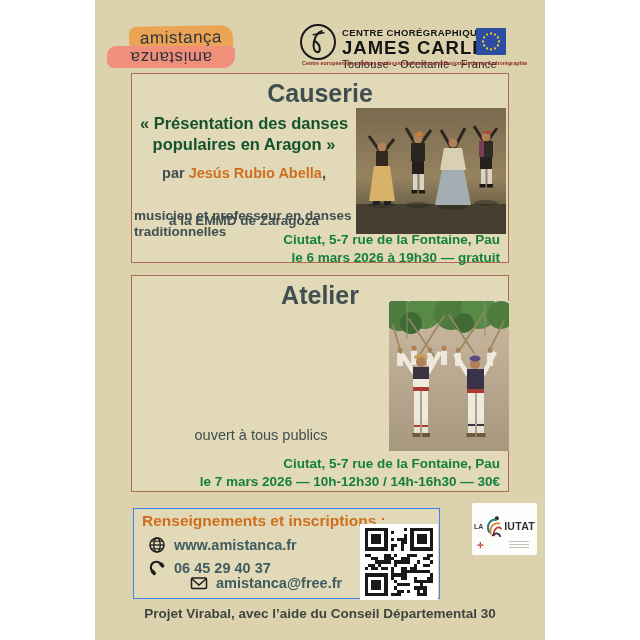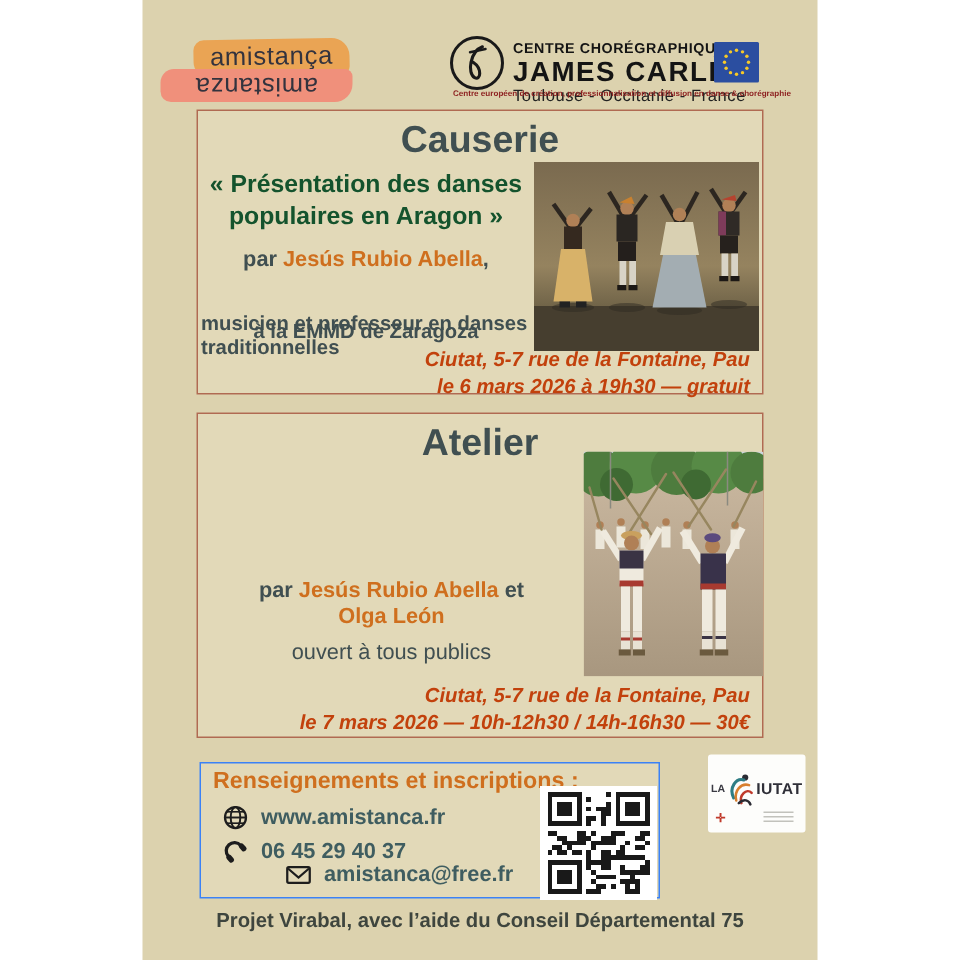--- a/index.html
+++ b/index.html
@@ -36,21 +36,21 @@
   #atelier-title  { left:0;   top:55px; width:258px; font-size:15.5px; line-height:1.3; }
 
   .by-line { position:absolute; text-align:center; font-weight:bold; font-size:14.5px; color:#404f51; line-height:1.15; }
   #causerie-by { left:2px; top:91px;  width:220px; }
   #atelier-by  { left:0;   top:110px; width:258px; line-height:1.2; }
 
   #causerie-role   { position:absolute; left:2px; top:106px; width:220px; text-align:left; font-weight:bold; font-size:13.5px; color:#404f51; line-height:1.15;margin-top:28px; }
   #causerie-school { position:absolute; left:2px; top:139px; width:220px; text-align:center; font-weight:bold; font-size:13.5px; color:#404f51; }
   #atelier-audience{ position:absolute; left:0;   top:151px; width:258px; text-align:center; font-size:14.5px; color:#404f51; }
 
-  .venue { position:absolute; right:8px; text-align:right; font-style:italic; font-weight:bold; font-size:13.5px; color:#c2410c; line-height:1.3; }
+  .venue { position:absolute; right:8px; text-align:right; font-weight:bold; font-size:13.5px; color:#15803d; line-height:1.3; }
   #causerie-venue { top:157px; }
   #atelier-venue  { top:179px; }
 
   .photo { position:absolute; overflow:hidden; }
   #photo-causerie { left:224px; top:34px;  width:150px; height:126px; }
   #photo-atelier  { left:257px; top:25px;  width:120px; height:150px; }
   .photo svg { display:block; width:100%; height:100%; }
 
   
   #contact-box { position:absolute; left:38px; top:508px; width:307px; height:91px; border:1px solid #3b82f6; background:#e2d9b8; }
@@ -196,24 +196,20 @@
       <div class="venue" id="causerie-venue">
         <div>Ciutat, 5-7 rue de la Fontaine, Pau</div>
         <div>le 6 mars 2026 à 19h30 — gratuit</div>
       </div>
     </div>
 
     <div class="box" id="atelier-box">
       <div class="box-heading">Atelier</div>
 
 
-      <div class="by-line" id="atelier-by">
-        <span class="dark">par </span><span class="orange">Jesús Rubio Abella</span><span class="dark"> et</span><br>
-        <span class="orange">Olga León</span>
-      </div>
 
       <div id="atelier-audience">ouvert à tous publics</div>
 
       <div class="photo" id="photo-atelier">
         <svg viewBox="0 0 120 150" preserveAspectRatio="none">
           <defs>
             <linearGradient id="p2g" x1="0" y1="0" x2="0" y2="1">
               <stop offset="0" stop-color="#c8b69e"></stop>
                 <stop offset="1" stop-color="#a8977f"></stop>
             </linearGradient>
@@ -473,16 +469,16 @@
       </div>
       <span class="ciutat-plus">✛</span>
       <div class="ciutat-lines">
           <div></div>
           <div></div>
           <div></div>
         </div>
     </div>
 
 
-    <div id="footer-credit">Projet Virabal, avec l’aide du Conseil Départemental 75</div>
+    <div id="footer-credit">Projet Virabal, avec l’aide du Conseil Départemental 30</div>
 
   </div>
 </div>
 
 </body></html>

